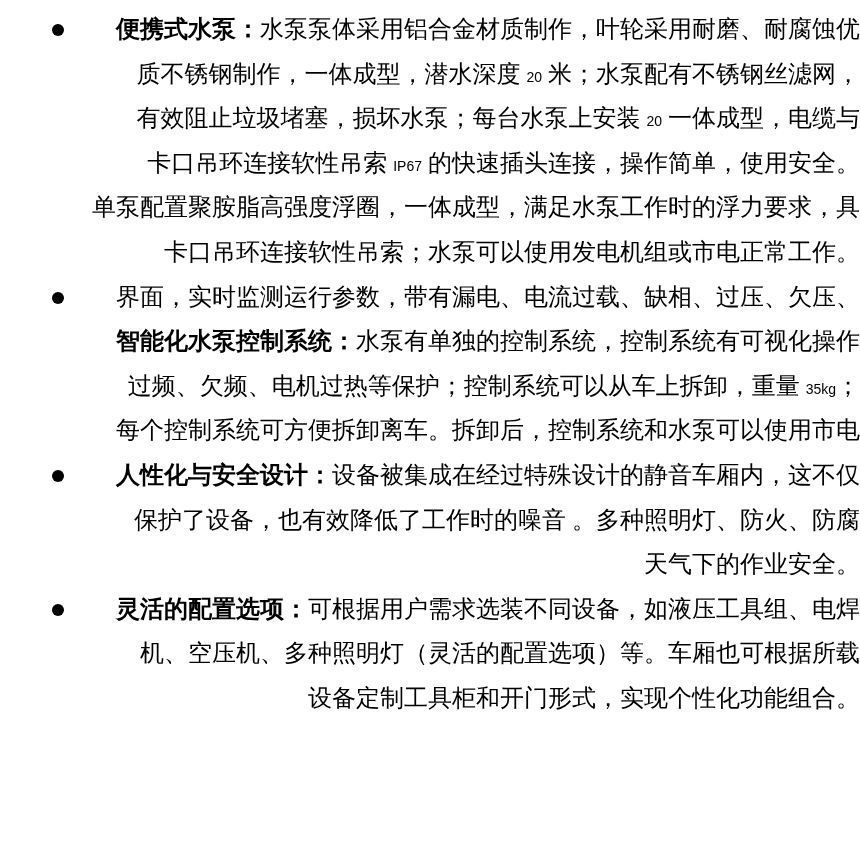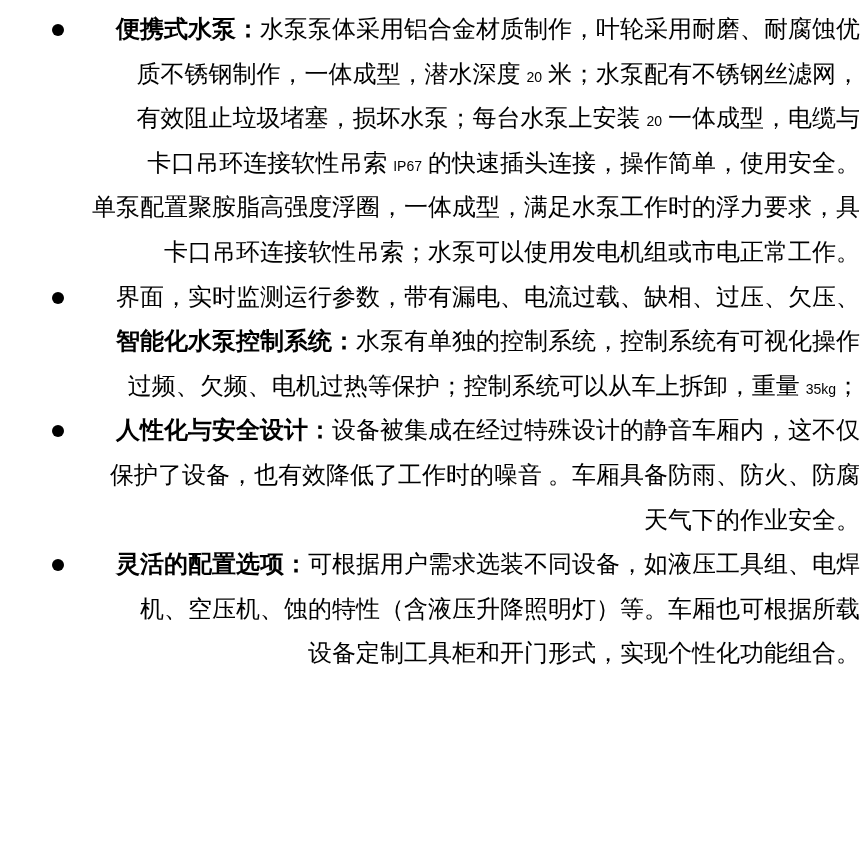--- a/index.html
+++ b/index.html
@@ -64,27 +64,28 @@
         <div class="line"><span class="seg">有效阻止垃圾堵塞，损坏水泵；每台水泵上安装 </span><span class="seg latin">20</span><span class="seg"> 一体成型，电缆与</span></div>
         <div class="line"><span class="seg">卡口吊环连接软性吊索 </span><span class="seg latin">IP67</span><span class="seg"> 的快速插头连接，操作简单，使用安全。</span></div>
         <div class="line"><span class="seg">单泵配置聚胺脂高强度浮圈，一体成型，满足水泵工作时的浮力要求，具</span></div>
         <div class="line"><span class="seg">卡口吊环连接软性吊索；水泵可以使用发电机组或市电正常工作。</span></div>
       </div>
       <div class="item">
         <span class="bullet" style="background: rgb(0, 0, 0);"></span>
         <div class="line"><span class="seg">界面，实时监测运行参数，带有漏电、电流过载、缺相、过压、欠压、</span></div>
         <div class="line"><span class="seg bold">智能化水泵控制系统：</span><span class="seg">水泵有单独的控制系统，控制系统有可视化操作</span></div>
         <div class="line"><span class="seg">过频、欠频、电机过热等保护；控制系统可以从车上拆卸，重量 </span><span class="seg latin">35kg</span><span class="seg">；</span></div>
+        <div class="line"><span class="seg">每个控制系统可方便拆卸离车。拆卸后，控制系统和水泵可以使用市电</span></div>
       </div>
       <div class="item">
         <span class="bullet" style="background: rgb(0, 0, 0);"></span>
         <div class="line"><span class="seg bold">人性化与安全设计：</span><span class="seg">设备被集成在经过特殊设计的静音车厢内，这不仅</span></div>
-        <div class="line"><span class="seg">保护了设备，也有效降低了工作时的噪音 。车厢具备防雨、防火、防腐</span></div>
+        <div class="line"><span class="seg">保护了设备，也有效降低了工作时的噪音 。多种照明灯、防火、防腐</span></div>
         <div class="line"><span class="seg">天气下的作业安全。</span></div>
       </div>
       <div class="item">
         <span class="bullet" style="background: rgb(0, 0, 0);"></span>
         <div class="line"><span class="seg bold">灵活的配置选项：</span><span class="seg">可根据用户需求选装不同设备，如液压工具组、电焊</span></div>
-        <div class="line"><span class="seg">机、空压机、蚀的特性（含液压升降照明灯）等。车厢也可根据所载</span></div>
+        <div class="line"><span class="seg">机、空压机、多种照明灯（灵活的配置选项）等。车厢也可根据所载</span></div>
         <div class="line"><span class="seg">设备定制工具柜和开门形式，实现个性化功能组合。</span></div>
       </div>
     </div>
 </div>
 
 </body></html>

